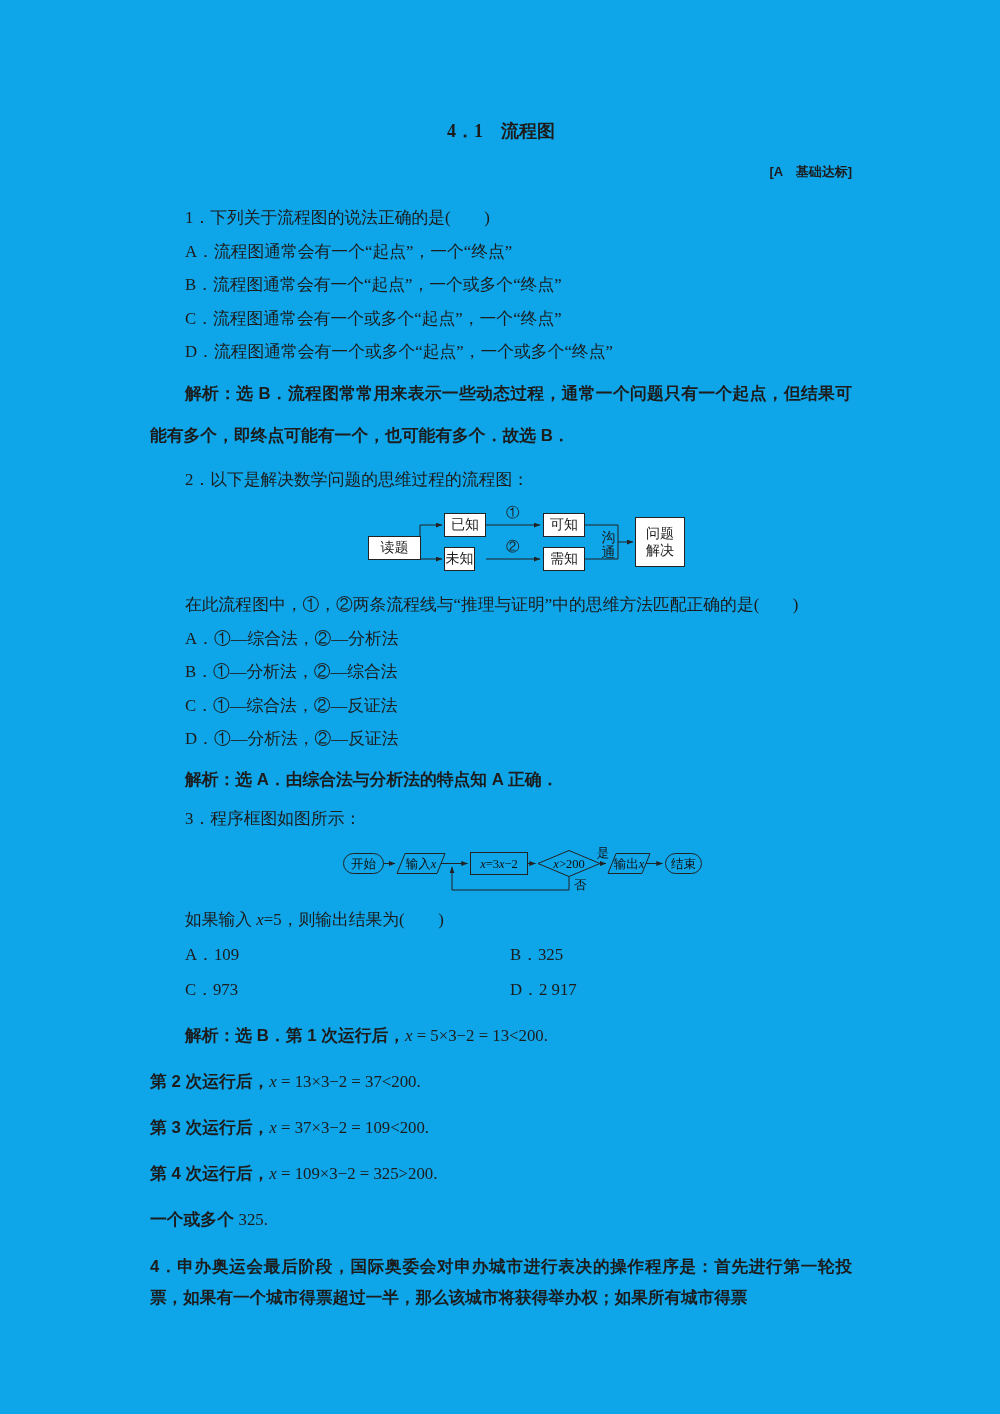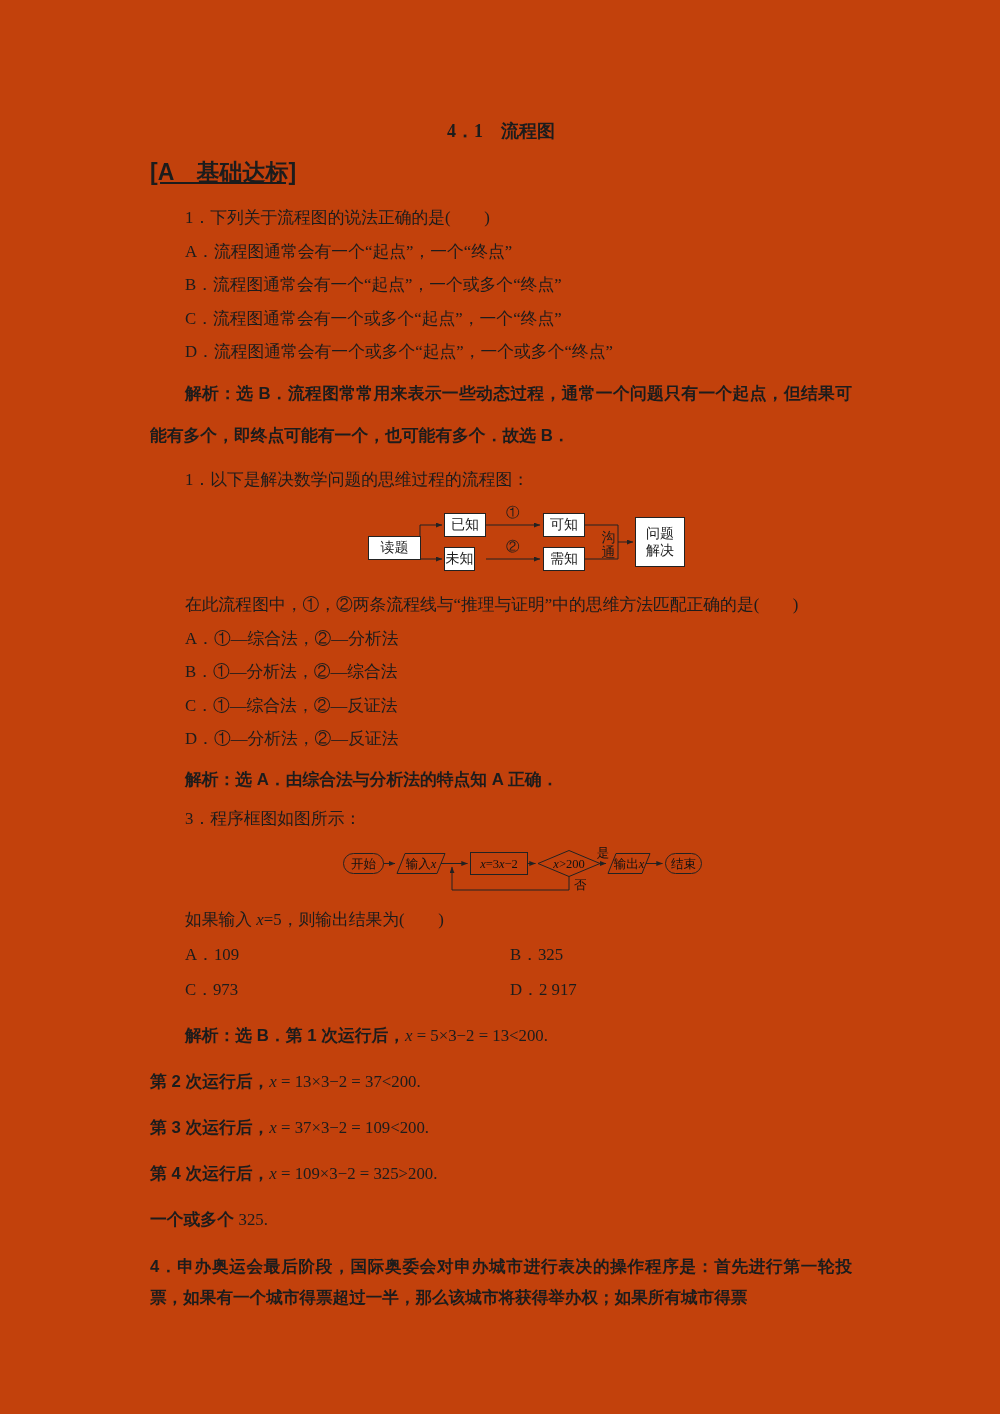--- a/index.html
+++ b/index.html
@@ -1,33 +1,33 @@
 <!DOCTYPE html>
 <html lang="zh"><head>
 <meta charset="utf-8">
 <style>
   html,body{margin:0;padding:0;background:#e9e9e9;}
   .page{
     position:relative;
     width:1000px;height:1414px;
     margin:0 auto;
-    background:#c2410c;
+    background:#0ea5e9;
     color:#1c1c1c;
     font-family:"Liberation Serif","DejaVu Serif",serif;
     overflow:hidden;
   }
   .content{padding:118px 148px 0 150px;}
 
   .doc-title{
     margin:0;font-size:18px;font-weight:700;
     text-align:center;line-height:26px;
   }
   .doc-section{
-    margin:15px 0 0;font-size:23px;text-align:left;line-height:26px;
-    font-family:"Liberation Sans","DejaVu Sans",sans-serif;font-weight:700;text-decoration:underline;
+    margin:15px 0 0;font-size:13px;text-align:right;line-height:26px;
+    font-family:"Liberation Sans","DejaVu Sans",sans-serif;font-weight:700;
   }
 
   .line{margin:0;font-size:16.8px;line-height:33.5px;}
   .para{margin:0;font-size:16.8px;line-height:42px;text-align:justify;}
   .indent{text-indent:35px;}
   .opt{padding-left:35px;}
 
   .sol{
     font-family:"Liberation Sans","DejaVu Sans",sans-serif;font-weight:700;
   }
@@ -83,21 +83,21 @@
       <div>
         <p class="line opt">A．流程图通常会有一个“起点”，一个“终点”</p>
         <p class="line opt">B．流程图通常会有一个“起点”，一个或多个“终点”</p>
         <p class="line opt">C．流程图通常会有一个或多个“起点”，一个“终点”</p>
         <p class="line opt">D．流程图通常会有一个或多个“起点”，一个或多个“终点”</p>
       </div>
       <p class="para sol indent mt4">解析：选 B．流程图常常用来表示一些动态过程，通常一个问题只有一个起点，但结果可能有多个，即终点可能有一个，也可能有多个．故选 B．</p>
     </div>
 
     <div>
-      <p class="line indent mt6">1．以下是解决数学问题的思维过程的流程图：</p>
+      <p class="line indent mt6">2．以下是解决数学问题的思维过程的流程图：</p>
 
       <div class="fc2">
         <svg width="332" height="80" viewBox="0 0 332 80">
           <defs>
             <marker id="ar2" markerWidth="8" markerHeight="6" refX="6.2" refY="2.5" orient="auto" markerUnits="userSpaceOnUse">
               <path d="M0,0 L6.5,2.5 L0,5 Z" fill="#222"></path>
             </marker>
           </defs>
           <path class="shape" d="M50,44 H62 M62,21 V55"></path>
           <line class="shape" x1="62" y1="21" x2="84" y2="21" marker-end="url(#ar2)"></line>

